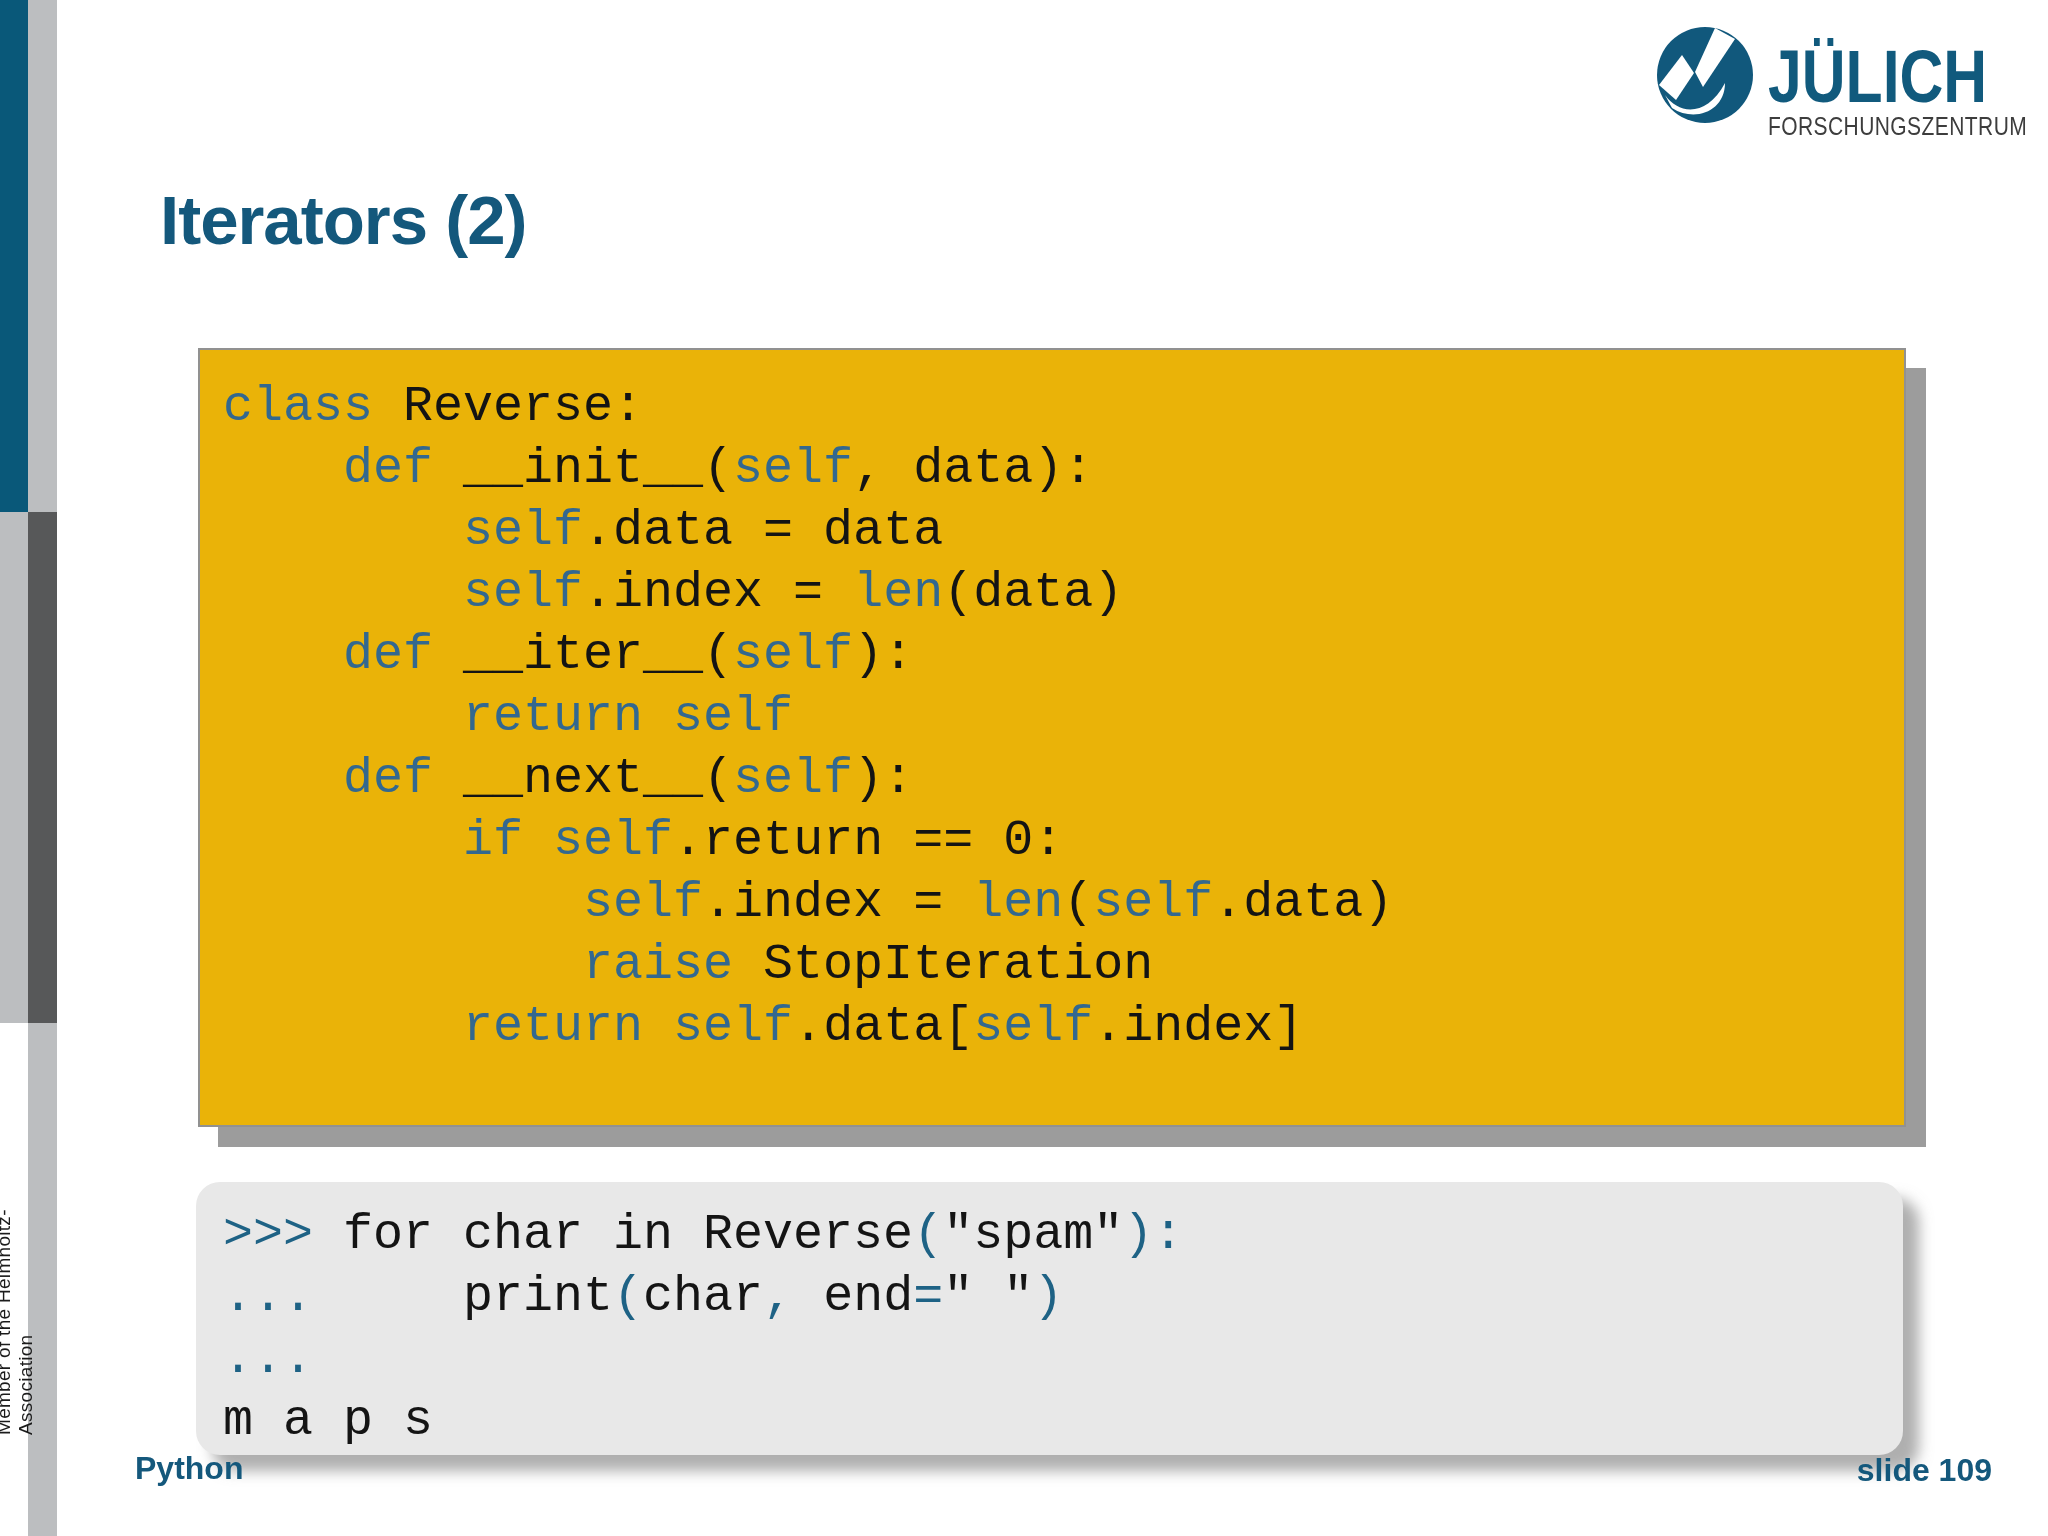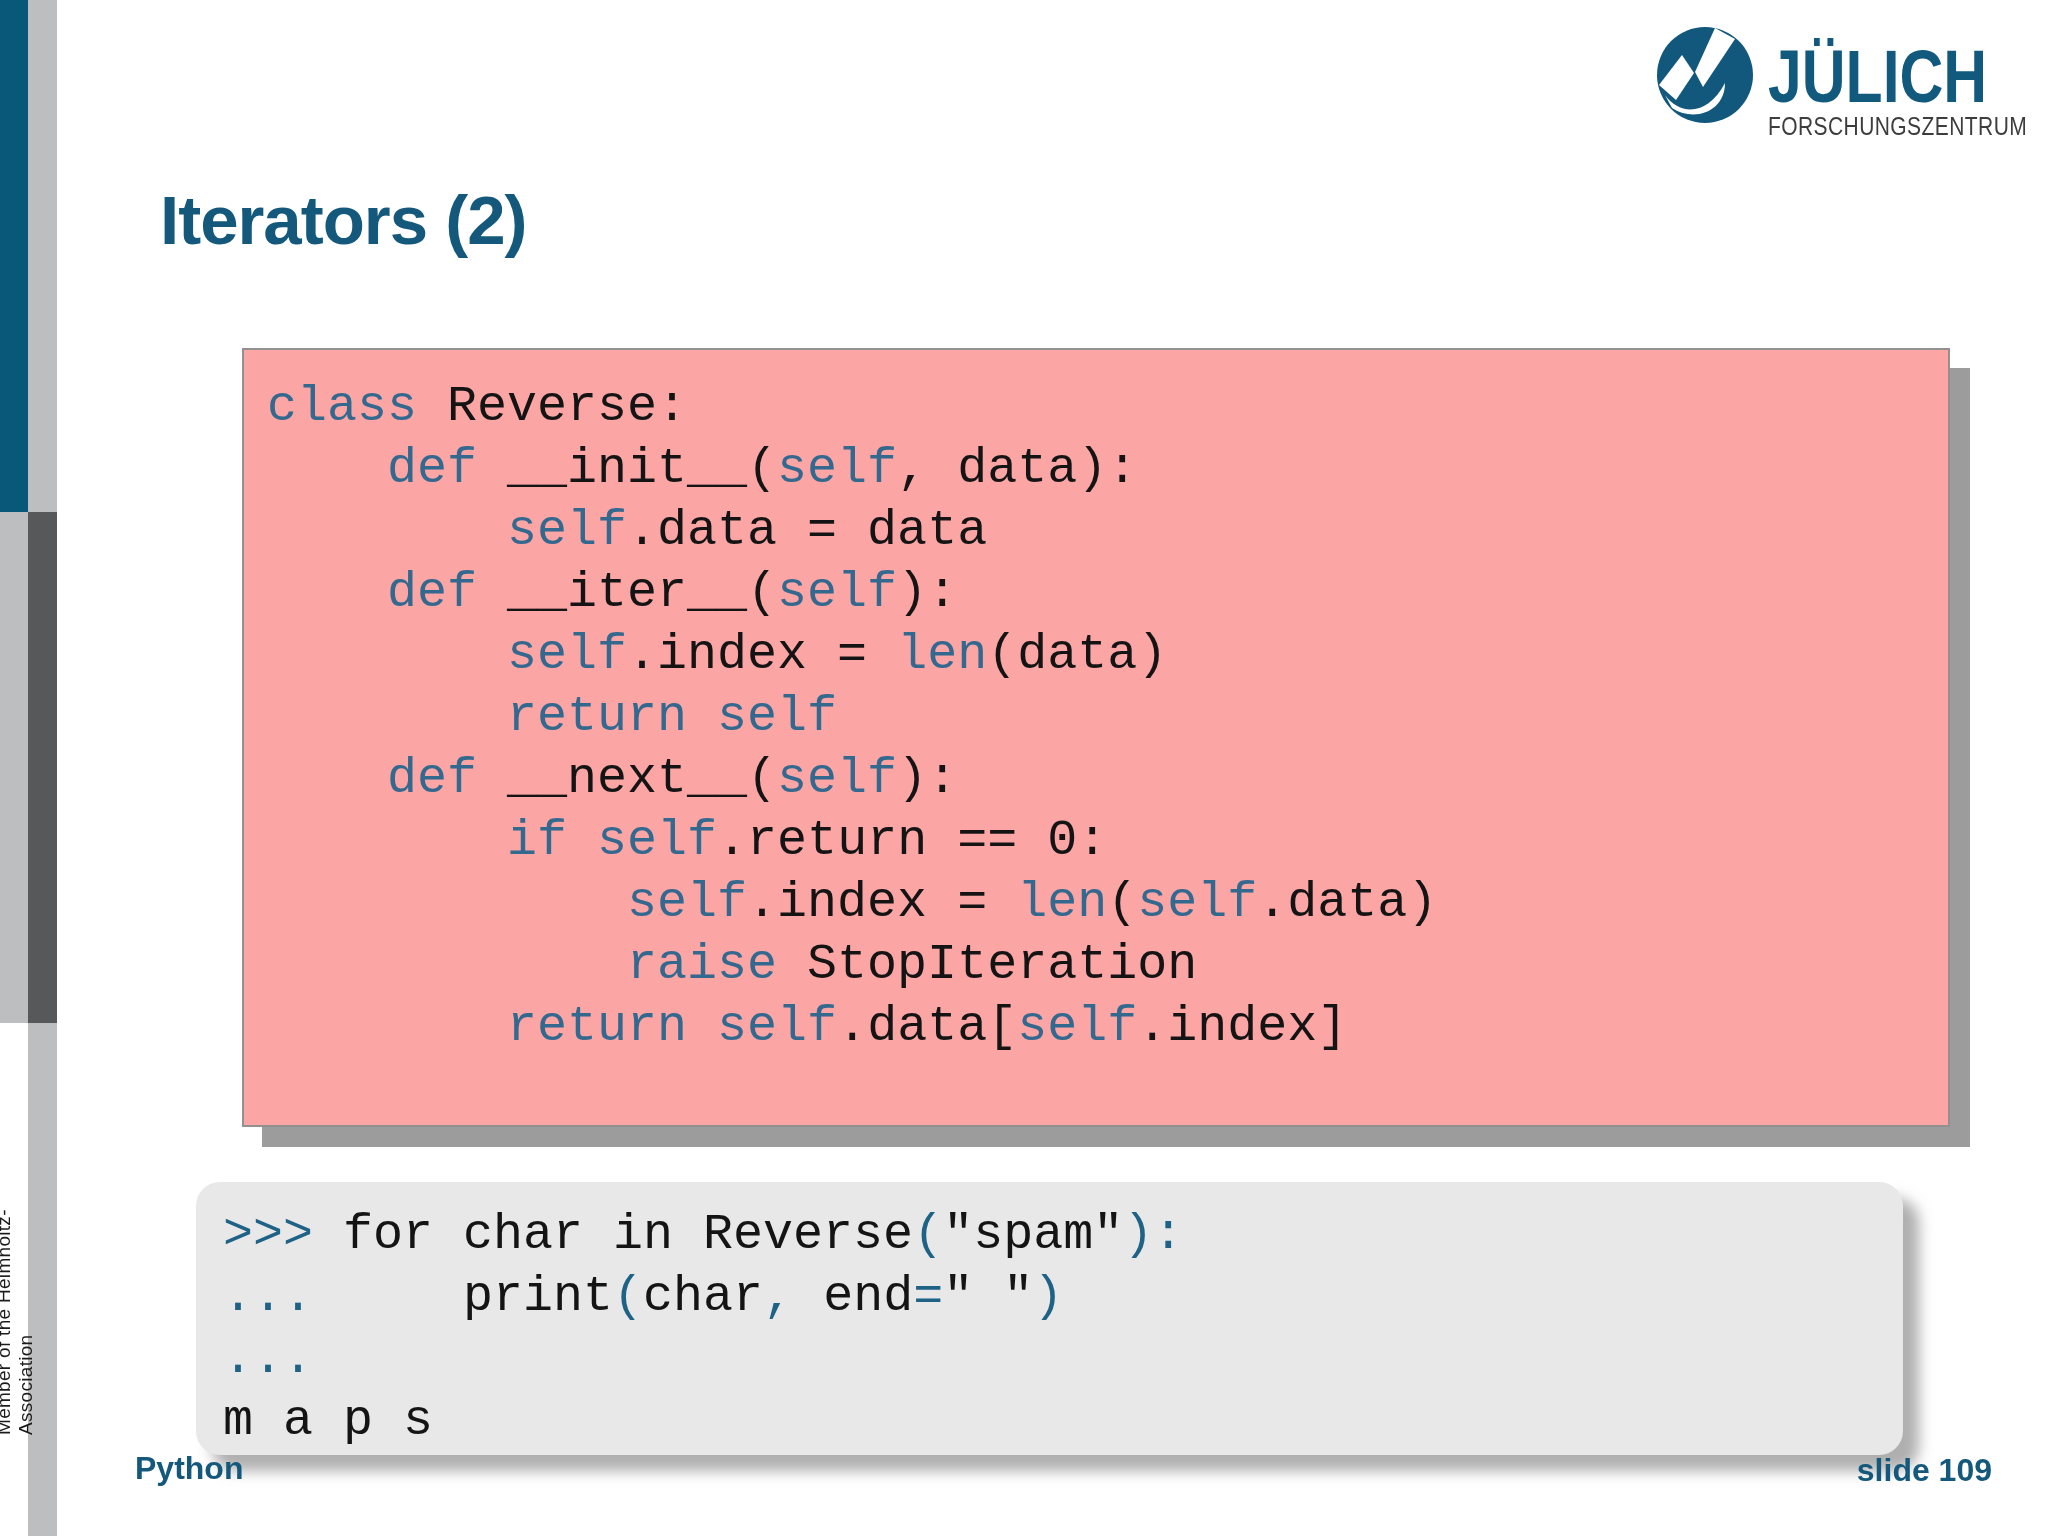--- a/index.html
+++ b/index.html
@@ -39,24 +39,23 @@
     position:absolute;left:135px;top:1450px;font-size:32px;font-weight:bold;
     color:var(--teal,#14587c);
   }
   .footer-right{
     position:absolute;right:56px;top:1452px;font-size:32px;font-weight:bold;
     color:var(--teal,#14587c);
   }
   
   .code-box{
     position:absolute;left:198px;top:348px;width:1708px;height:779px;
-    background:#fca5a5;border:2px solid #919191;box-sizing:border-box;
+    background:#eab308;border:2px solid #919191;box-sizing:border-box;
     box-shadow:20px 20px 0 #9c9c9c;
     padding:26px 18px 0 23px;
-    margin-left:44px;
   }
   .console-box{
     position:absolute;left:196px;top:1182px;width:1707px;height:273px;
     background:var(--console-bg,#e8e8e8);border-radius:24px;box-sizing:border-box;
     box-shadow:16px 16px 14px rgba(110,110,110,.55);
     padding:22px 18px 0 27px;
   }
   .code-line{
     font-family:"Liberation Mono",monospace;
     font-size:50px;line-height:62px;white-space:pre;
@@ -84,22 +83,22 @@
 </svg>
 <div class="logo-name">JÜLICH</div>
 <div class="logo-sub">FORSCHUNGSZENTRUM</div>
 
 <div class="slide-title">Iterators (2)</div>
 
 <div class="code-box">
     <div class="code-line"><span class="tk-k">class</span><span class="tk-p"> Reverse:</span></div>
     <div class="code-line"><span class="tk-p">    </span><span class="tk-k">def</span><span class="tk-p"> __init__(</span><span class="tk-k">self</span><span class="tk-p">, data):</span></div>
     <div class="code-line"><span class="tk-p">        </span><span class="tk-k">self</span><span class="tk-p">.data = data</span></div>
+    <div class="code-line"><span class="tk-p">        </span><span class="tk-k">self</span><span class="tk-p">.index = </span><span class="tk-k">len</span><span class="tk-p">(data)</span></div>
     <div class="code-line"><span class="tk-p">    </span><span class="tk-k">def</span><span class="tk-p"> __iter__(</span><span class="tk-k">self</span><span class="tk-p">):</span></div>
-    <div class="code-line"><span class="tk-p">        </span><span class="tk-k">self</span><span class="tk-p">.index = </span><span class="tk-k">len</span><span class="tk-p">(data)</span></div>
     <div class="code-line"><span class="tk-p">        </span><span class="tk-k">return</span><span class="tk-p"> </span><span class="tk-k">self</span></div>
     <div class="code-line"><span class="tk-p">    </span><span class="tk-k">def</span><span class="tk-p"> __next__(</span><span class="tk-k">self</span><span class="tk-p">):</span></div>
     <div class="code-line"><span class="tk-p">        </span><span class="tk-k">if</span><span class="tk-p"> </span><span class="tk-k">self</span><span class="tk-p">.return == 0:</span></div>
     <div class="code-line"><span class="tk-p">            </span><span class="tk-k">self</span><span class="tk-p">.index = </span><span class="tk-k">len</span><span class="tk-p">(</span><span class="tk-k">self</span><span class="tk-p">.data)</span></div>
     <div class="code-line"><span class="tk-p">            </span><span class="tk-k">raise</span><span class="tk-p"> StopIteration</span></div>
     <div class="code-line"><span class="tk-p">        </span><span class="tk-k">return</span><span class="tk-p"> </span><span class="tk-k">self</span><span class="tk-p">.data[</span><span class="tk-k">self</span><span class="tk-p">.index]</span></div>
   </div>
 
 <div class="console-box">
     <div class="code-line"><span class="tk-a">&gt;&gt;&gt; </span><span class="tk-p">for char in Reverse</span><span class="tk-a">(</span><span class="tk-p">"spam"</span><span class="tk-a">):</span></div>

